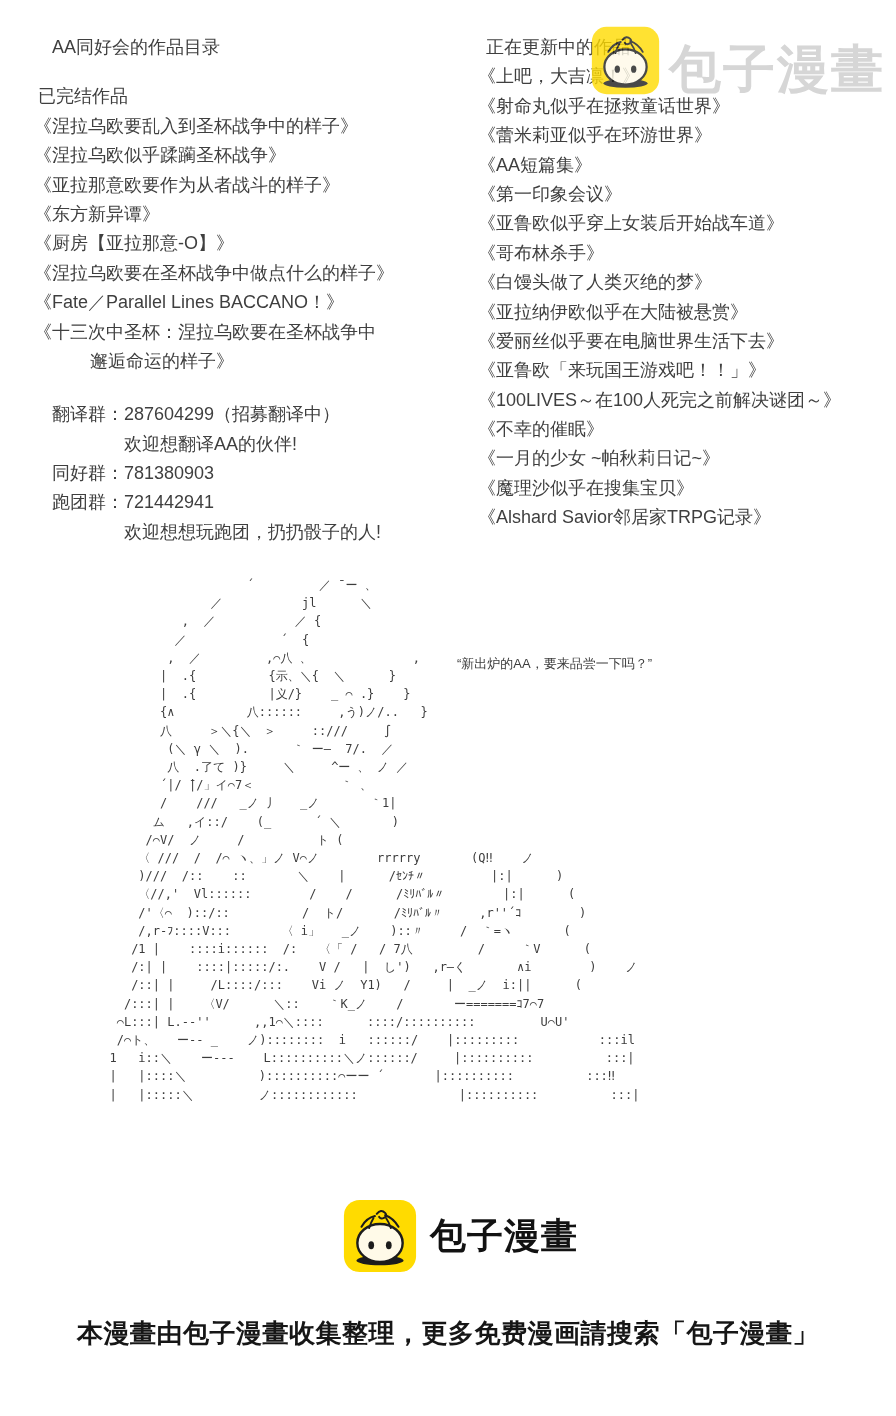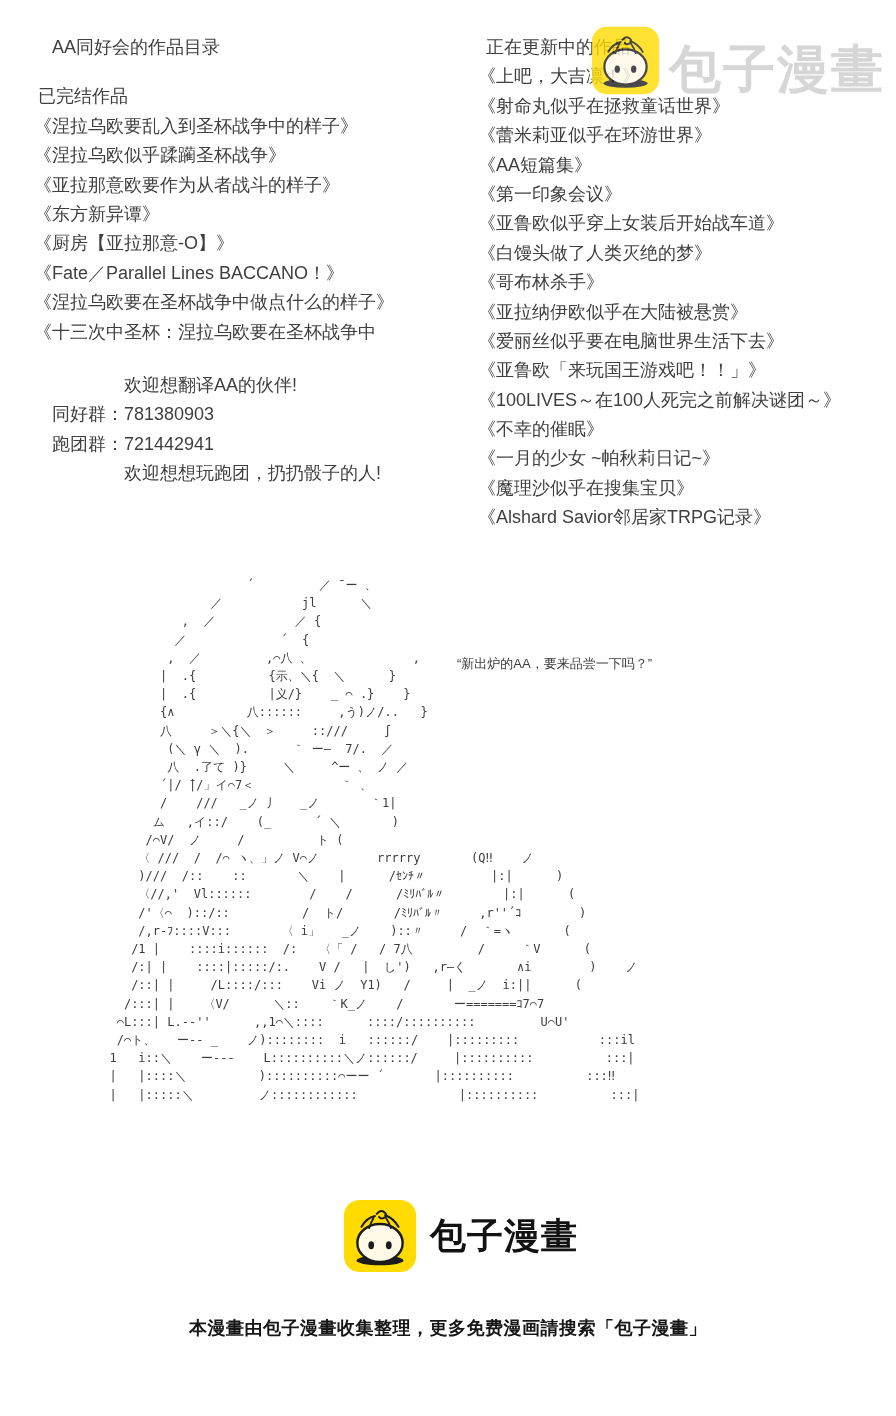--- a/index.html
+++ b/index.html
@@ -35,57 +35,59 @@
            font-size:12px; line-height:18.2px; color:#3c3c3c; white-space:pre; }
 
   
   .logo { position:absolute; left:343px; top:1199px; display:flex; align-items:center; }
   .logo .bun-wrap { width:74px; height:74px; }
   .logo-text { font-size:36px; font-weight:900; color:#121212; letter-spacing:1px;
                margin-left:13px; white-space:nowrap; }
 
   
   .footer { position:absolute; left:0; width:896px; top:1316px; text-align:center;
-            font-size:18px; font-weight:bold; color:#161616; letter-spacing:.5px; }
+            font-size:26px; font-weight:bold; color:#161616; letter-spacing:.5px; }
 
   svg { display:block; }
 </style>
 </head>
 <body>
 
 <div class="page">
 
   <section class="col left">
     <div class="line hdr">AA同好会的作品目录</div>
     <div class="line sub">已完结作品</div>
     <div class="line book">《涅拉乌欧要乱入到圣杯战争中的样子》</div>
     <div class="line book">《涅拉乌欧似乎蹂躏圣杯战争》</div>
     <div class="line book">《亚拉那意欧要作为从者战斗的样子》</div>
     <div class="line book">《东方新异谭》</div>
     <div class="line book">《厨房【亚拉那意-O】》</div>
+    <div class="line book">《涅拉乌欧要在圣杯战争中做点什么的样子》</div>
     <div class="line book">《Fate／Parallel Lines BACCANO！》</div>
-    <div class="line book">《涅拉乌欧要在圣杯战争中做点什么的样子》</div>
     <div class="line book">《十三次中圣杯：涅拉乌欧要在圣杯战争中</div>
+    <div class="line book cont">邂逅命运的样子》</div>
     <div class="gap"></div>
+    <div class="line glab">翻译群：287604299（招募翻译中）</div>
     <div class="line gnote">欢迎想翻译AA的伙伴!</div>
     <div class="line glab">同好群：781380903</div>
     <div class="line glab">跑团群：721442941</div>
     <div class="line gnote">欢迎想想玩跑团，扔扔骰子的人!</div>
   </section>
 
   <section class="col right">
     <div class="line hdr">正在更新中的作品</div>
     <div class="line book">《上吧，大吉凛！》</div>
     <div class="line book">《射命丸似乎在拯救童话世界》</div>
     <div class="line book">《蕾米莉亚似乎在环游世界》</div>
     <div class="line book">《AA短篇集》</div>
     <div class="line book">《第一印象会议》</div>
     <div class="line book">《亚鲁欧似乎穿上女装后开始战车道》</div>
+    <div class="line book">《哥布林杀手》</div>
     <div class="line book">《白馒头做了人类灭绝的梦》</div>
-    <div class="line book">《哥布林杀手》</div>
     <div class="line book">《亚拉纳伊欧似乎在大陆被悬赏》</div>
     <div class="line book">《爱丽丝似乎要在电脑世界生活下去》</div>
     <div class="line book">《亚鲁欧「来玩国王游戏吧！！」》</div>
     <div class="line book">《100LIVES～在100人死完之前解决谜团～》</div>
     <div class="line book">《不幸的催眠》</div>
     <div class="line book">《一月的少女 ~帕秋莉日记~》</div>
     <div class="line book">《魔理沙似乎在搜集宝贝》</div>
     <div class="line book">《Alshard Savior邻居家TRPG记录》</div>
   </section>
 

